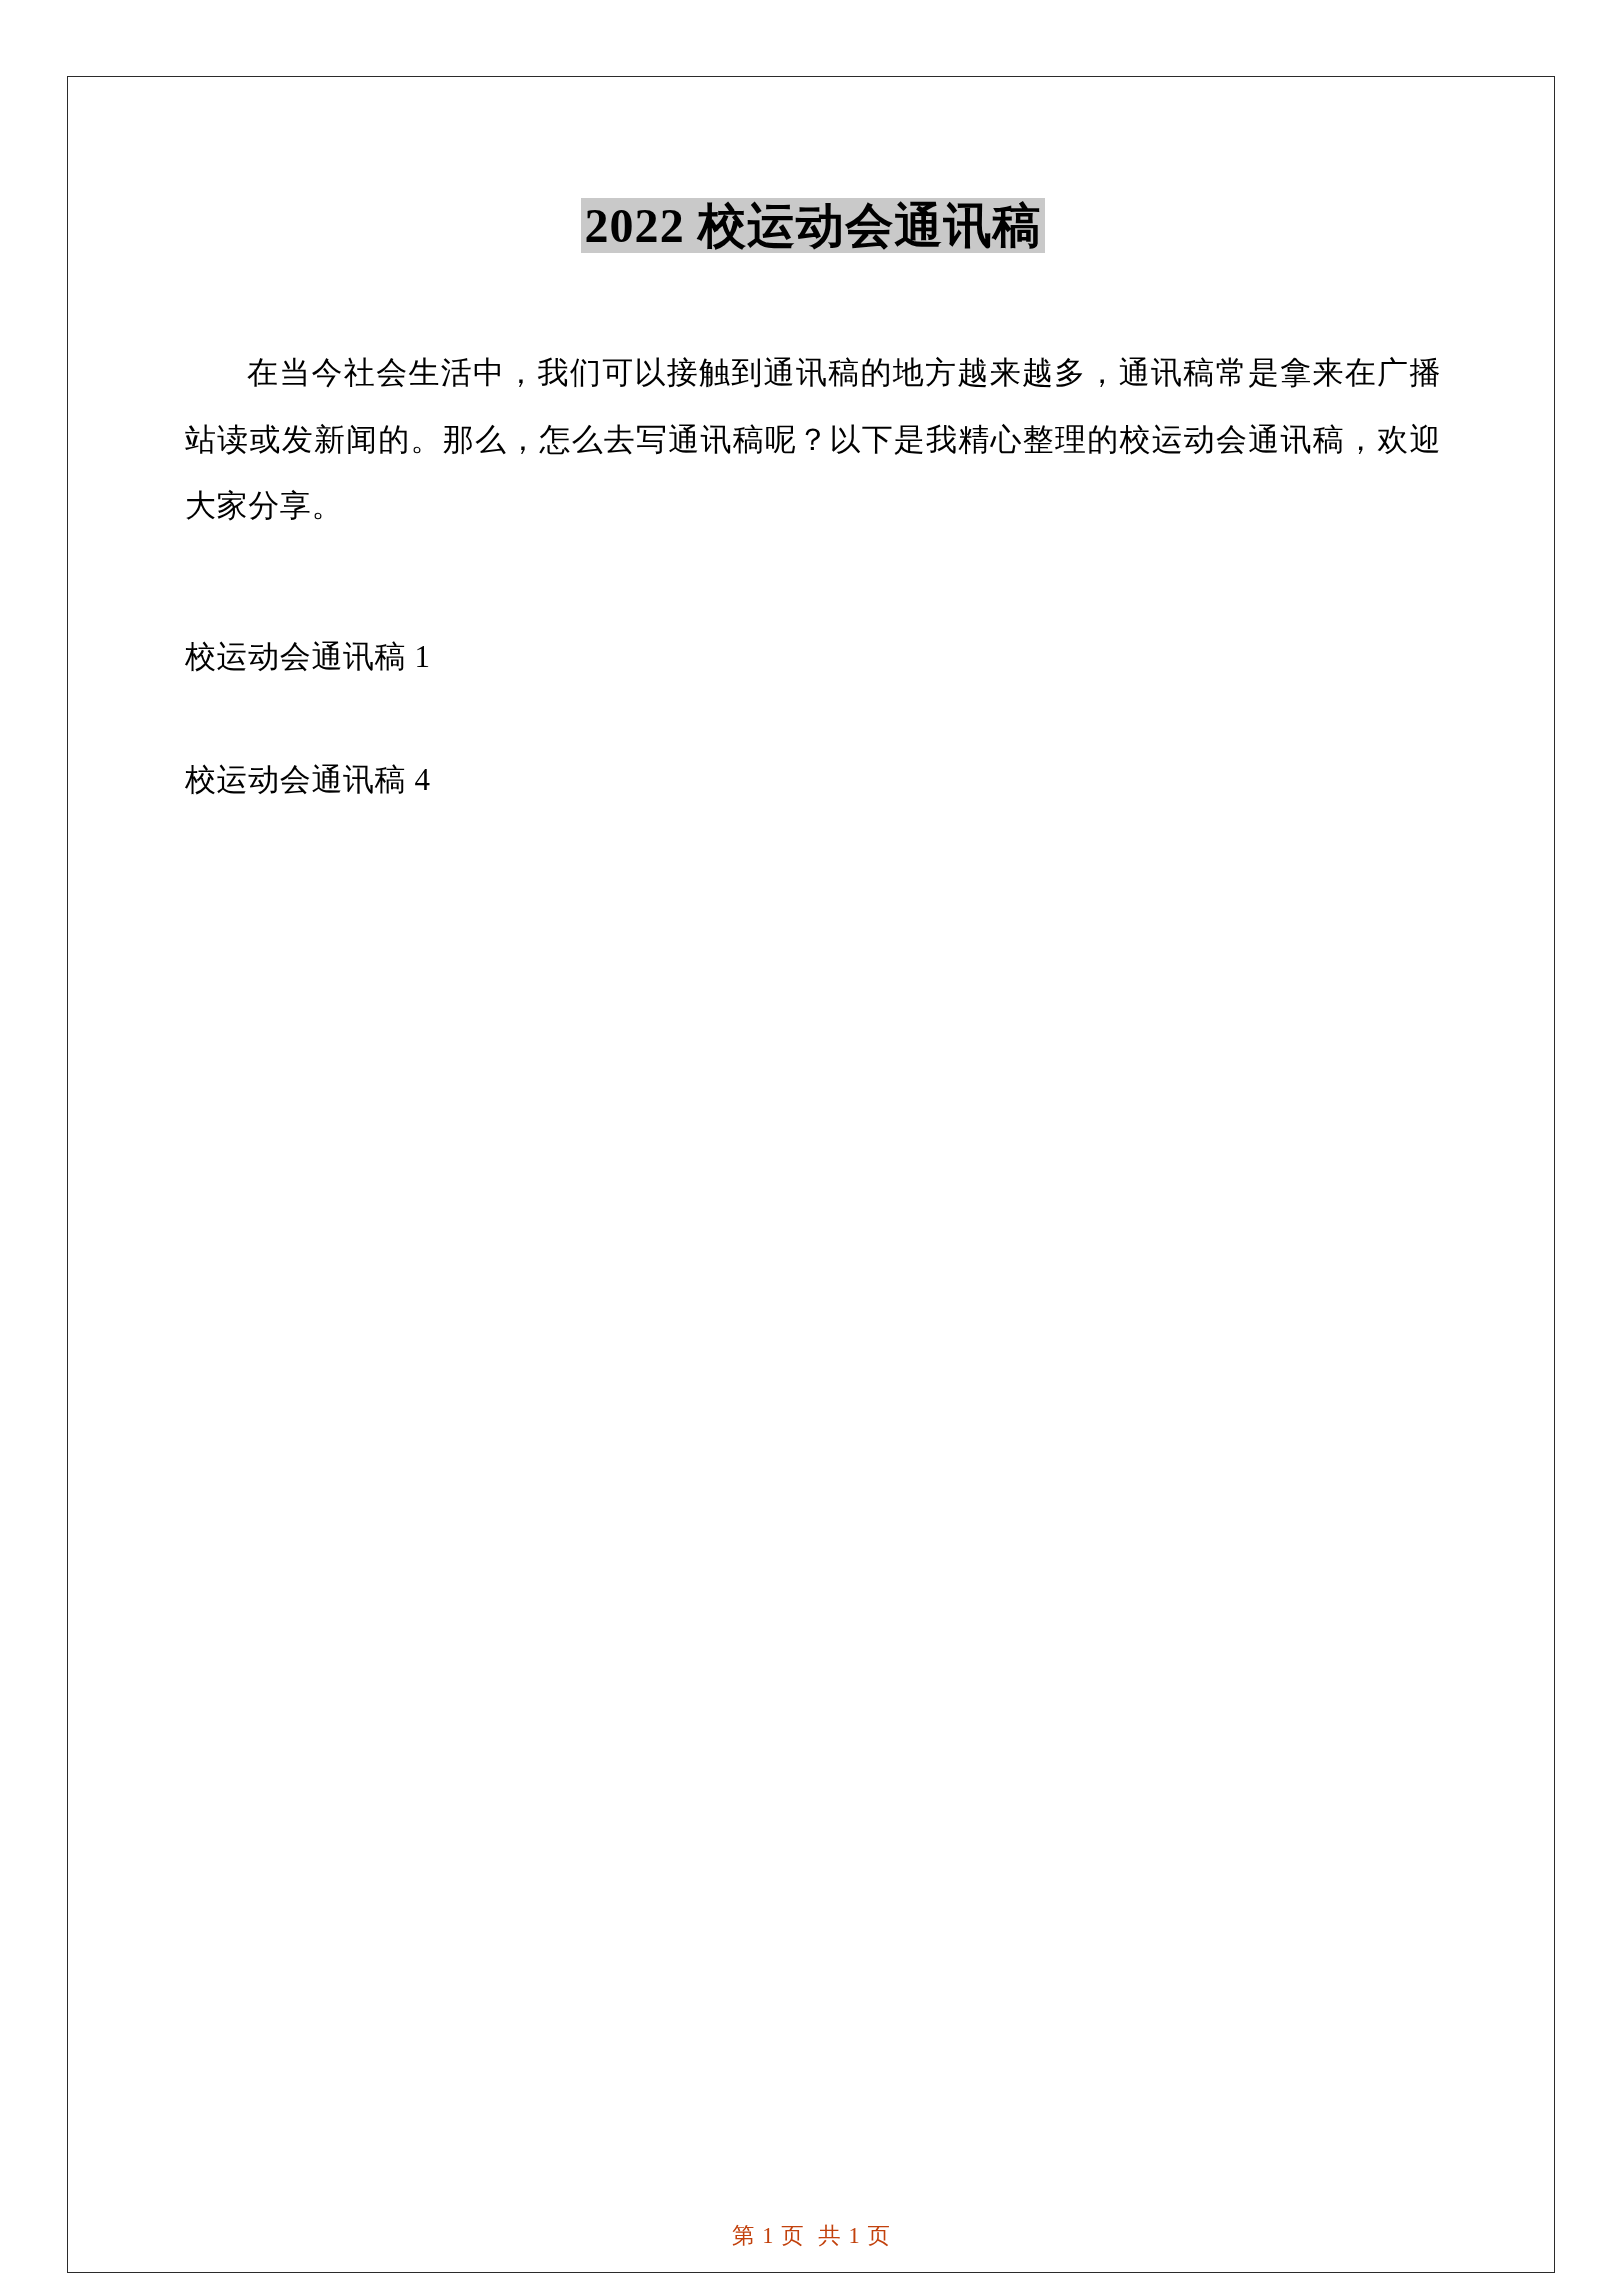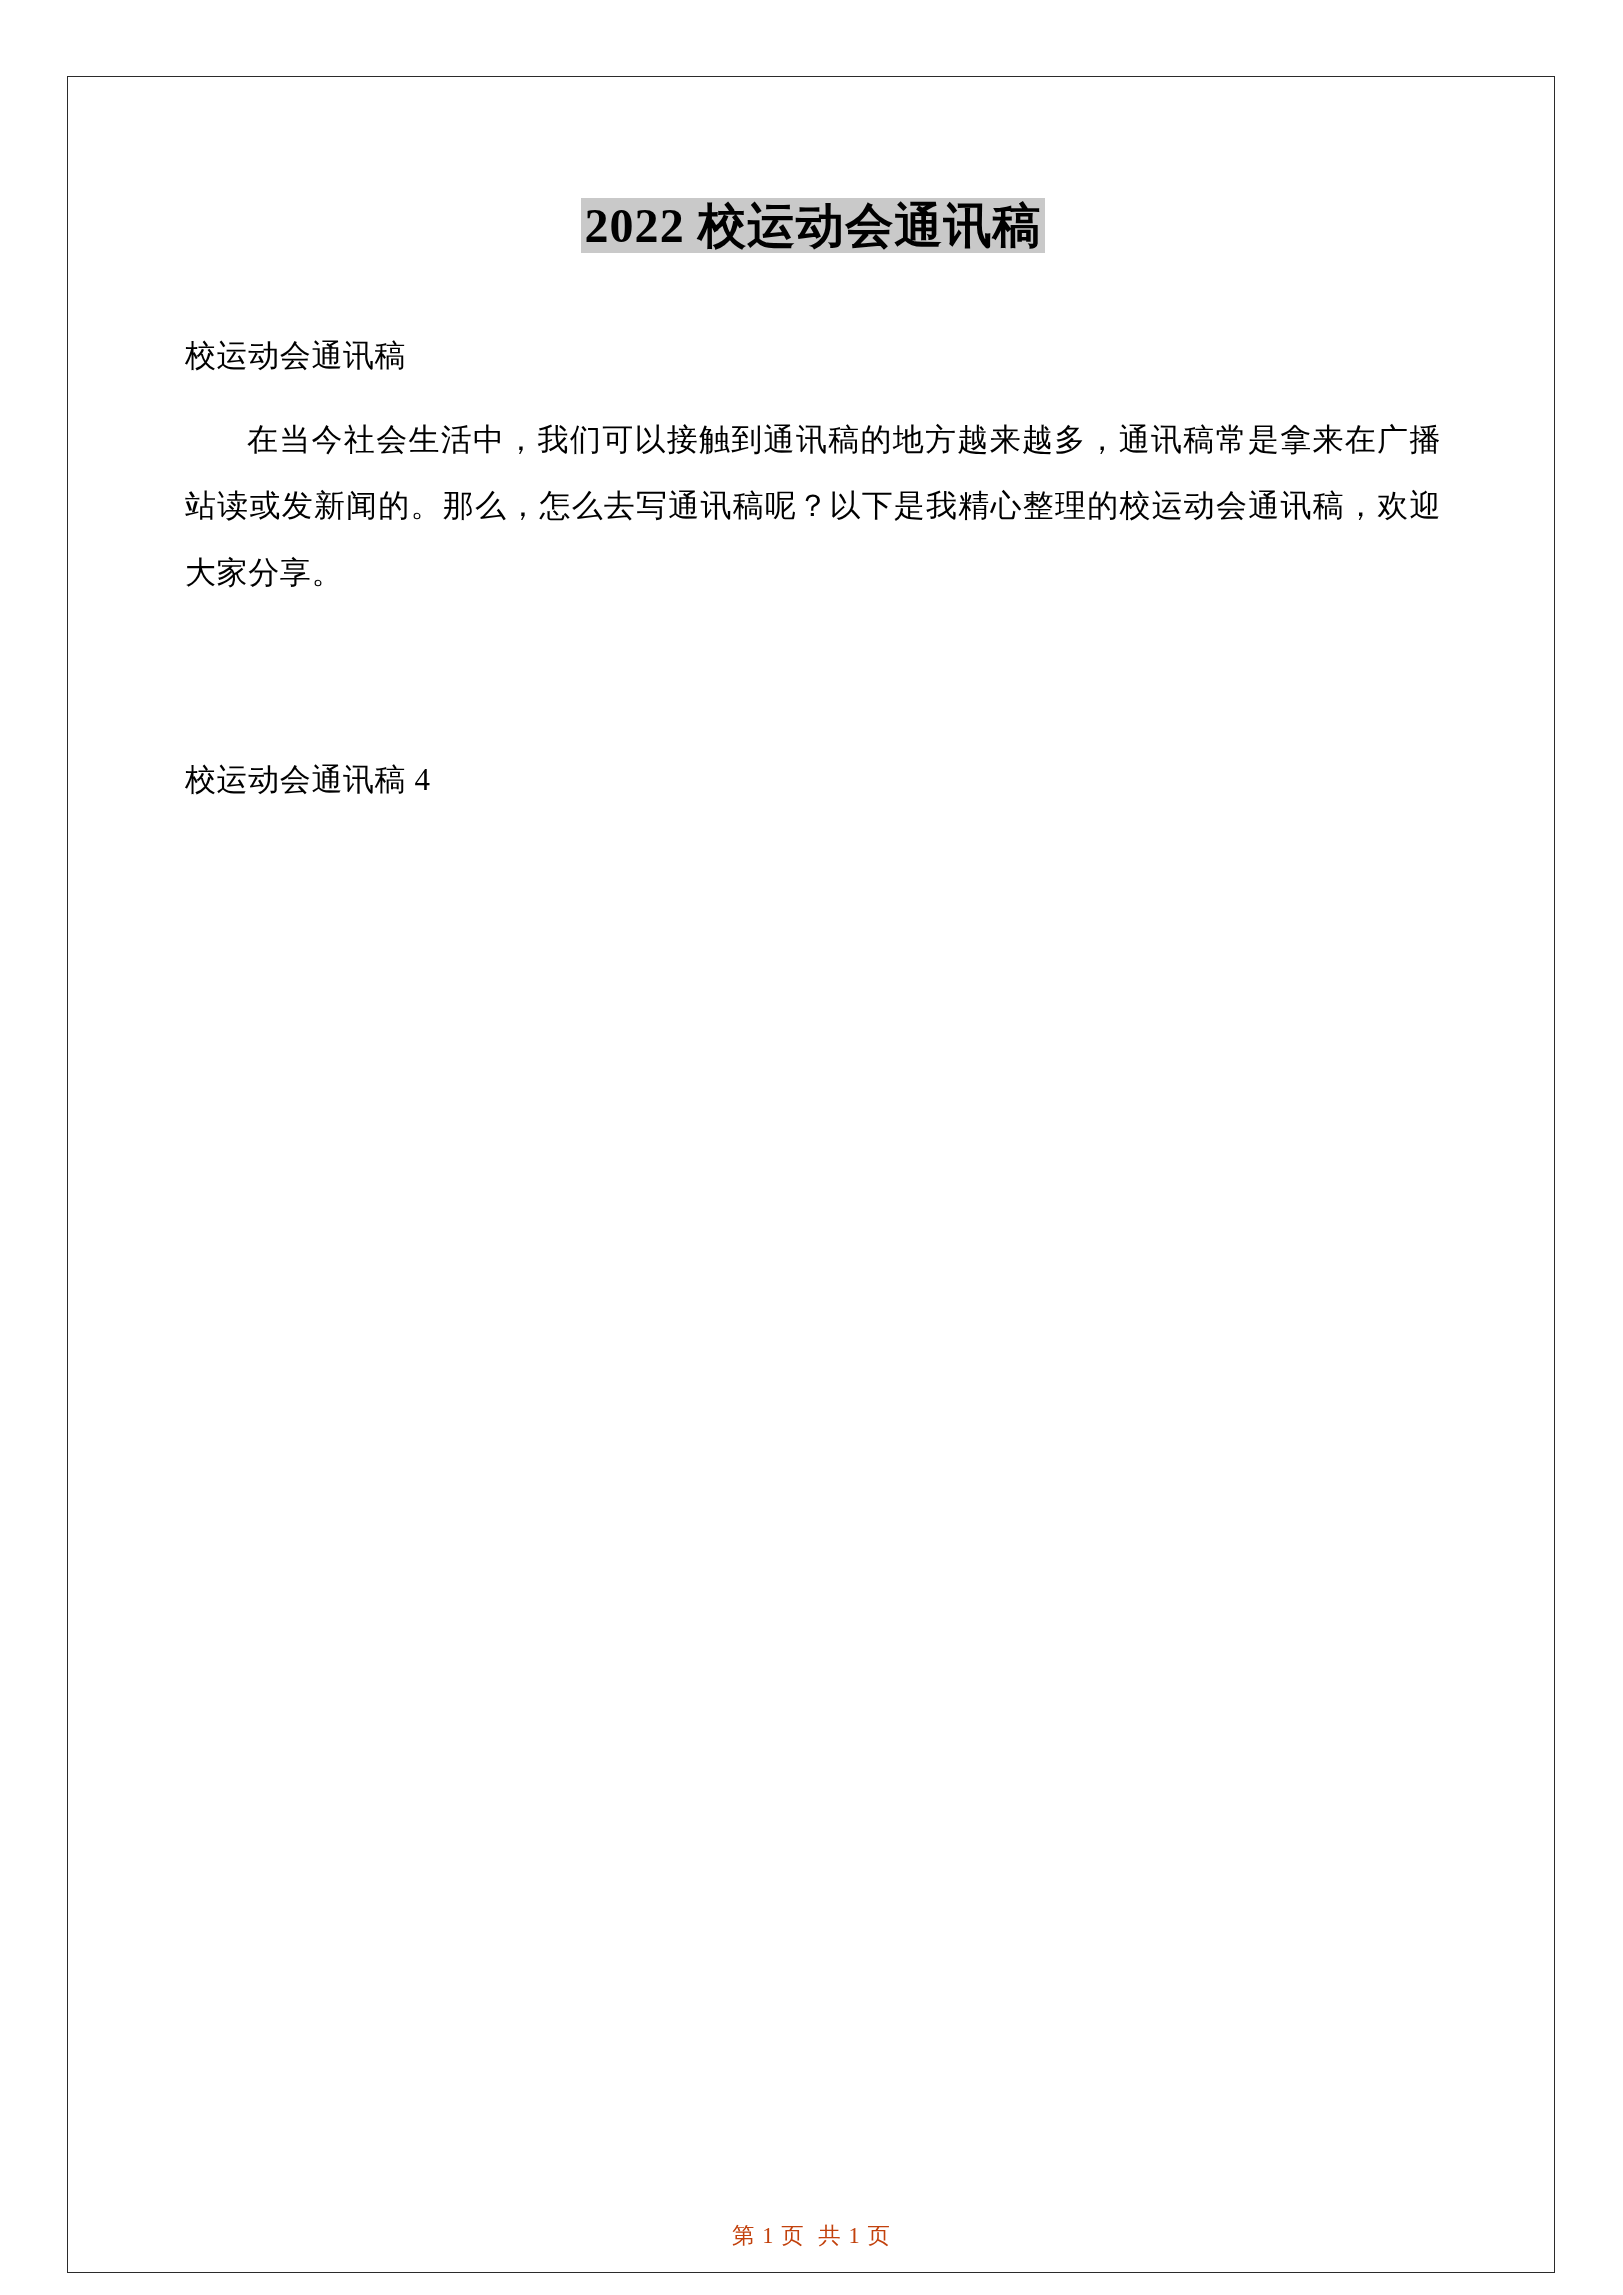--- a/index.html
+++ b/index.html
@@ -81,28 +81,28 @@
   <div class="page-border"></div>
 
   <div class="content">
 
     <h1 class="doc-title">
       <span class="hl">2022 校运动会通讯稿</span>
     </h1>
 
     <div class="gap-large"></div>
 
-    <p class="para">校运动会通讯稿</p>
 
     <div class="gap-small"></div>
 
     <p class="para indent">在当今社会生活中，我们可以接触到通讯稿的地方越来越多，通讯稿常是拿来在广播站读或发新闻的。那么，怎么去写通讯稿呢？以下是我精心整理的校运动会通讯稿，欢迎大家分享。</p>
 
     <div class="gap-blank"></div>
 
+    <p class="para">校运动会通讯稿 1</p>
 
     <div class="gap-small"></div>
 
 
     <div class="gap-med"></div>
 
     <p class="para">校运动会通讯稿 4</p>
 
     <div class="gap-small"></div>
 

